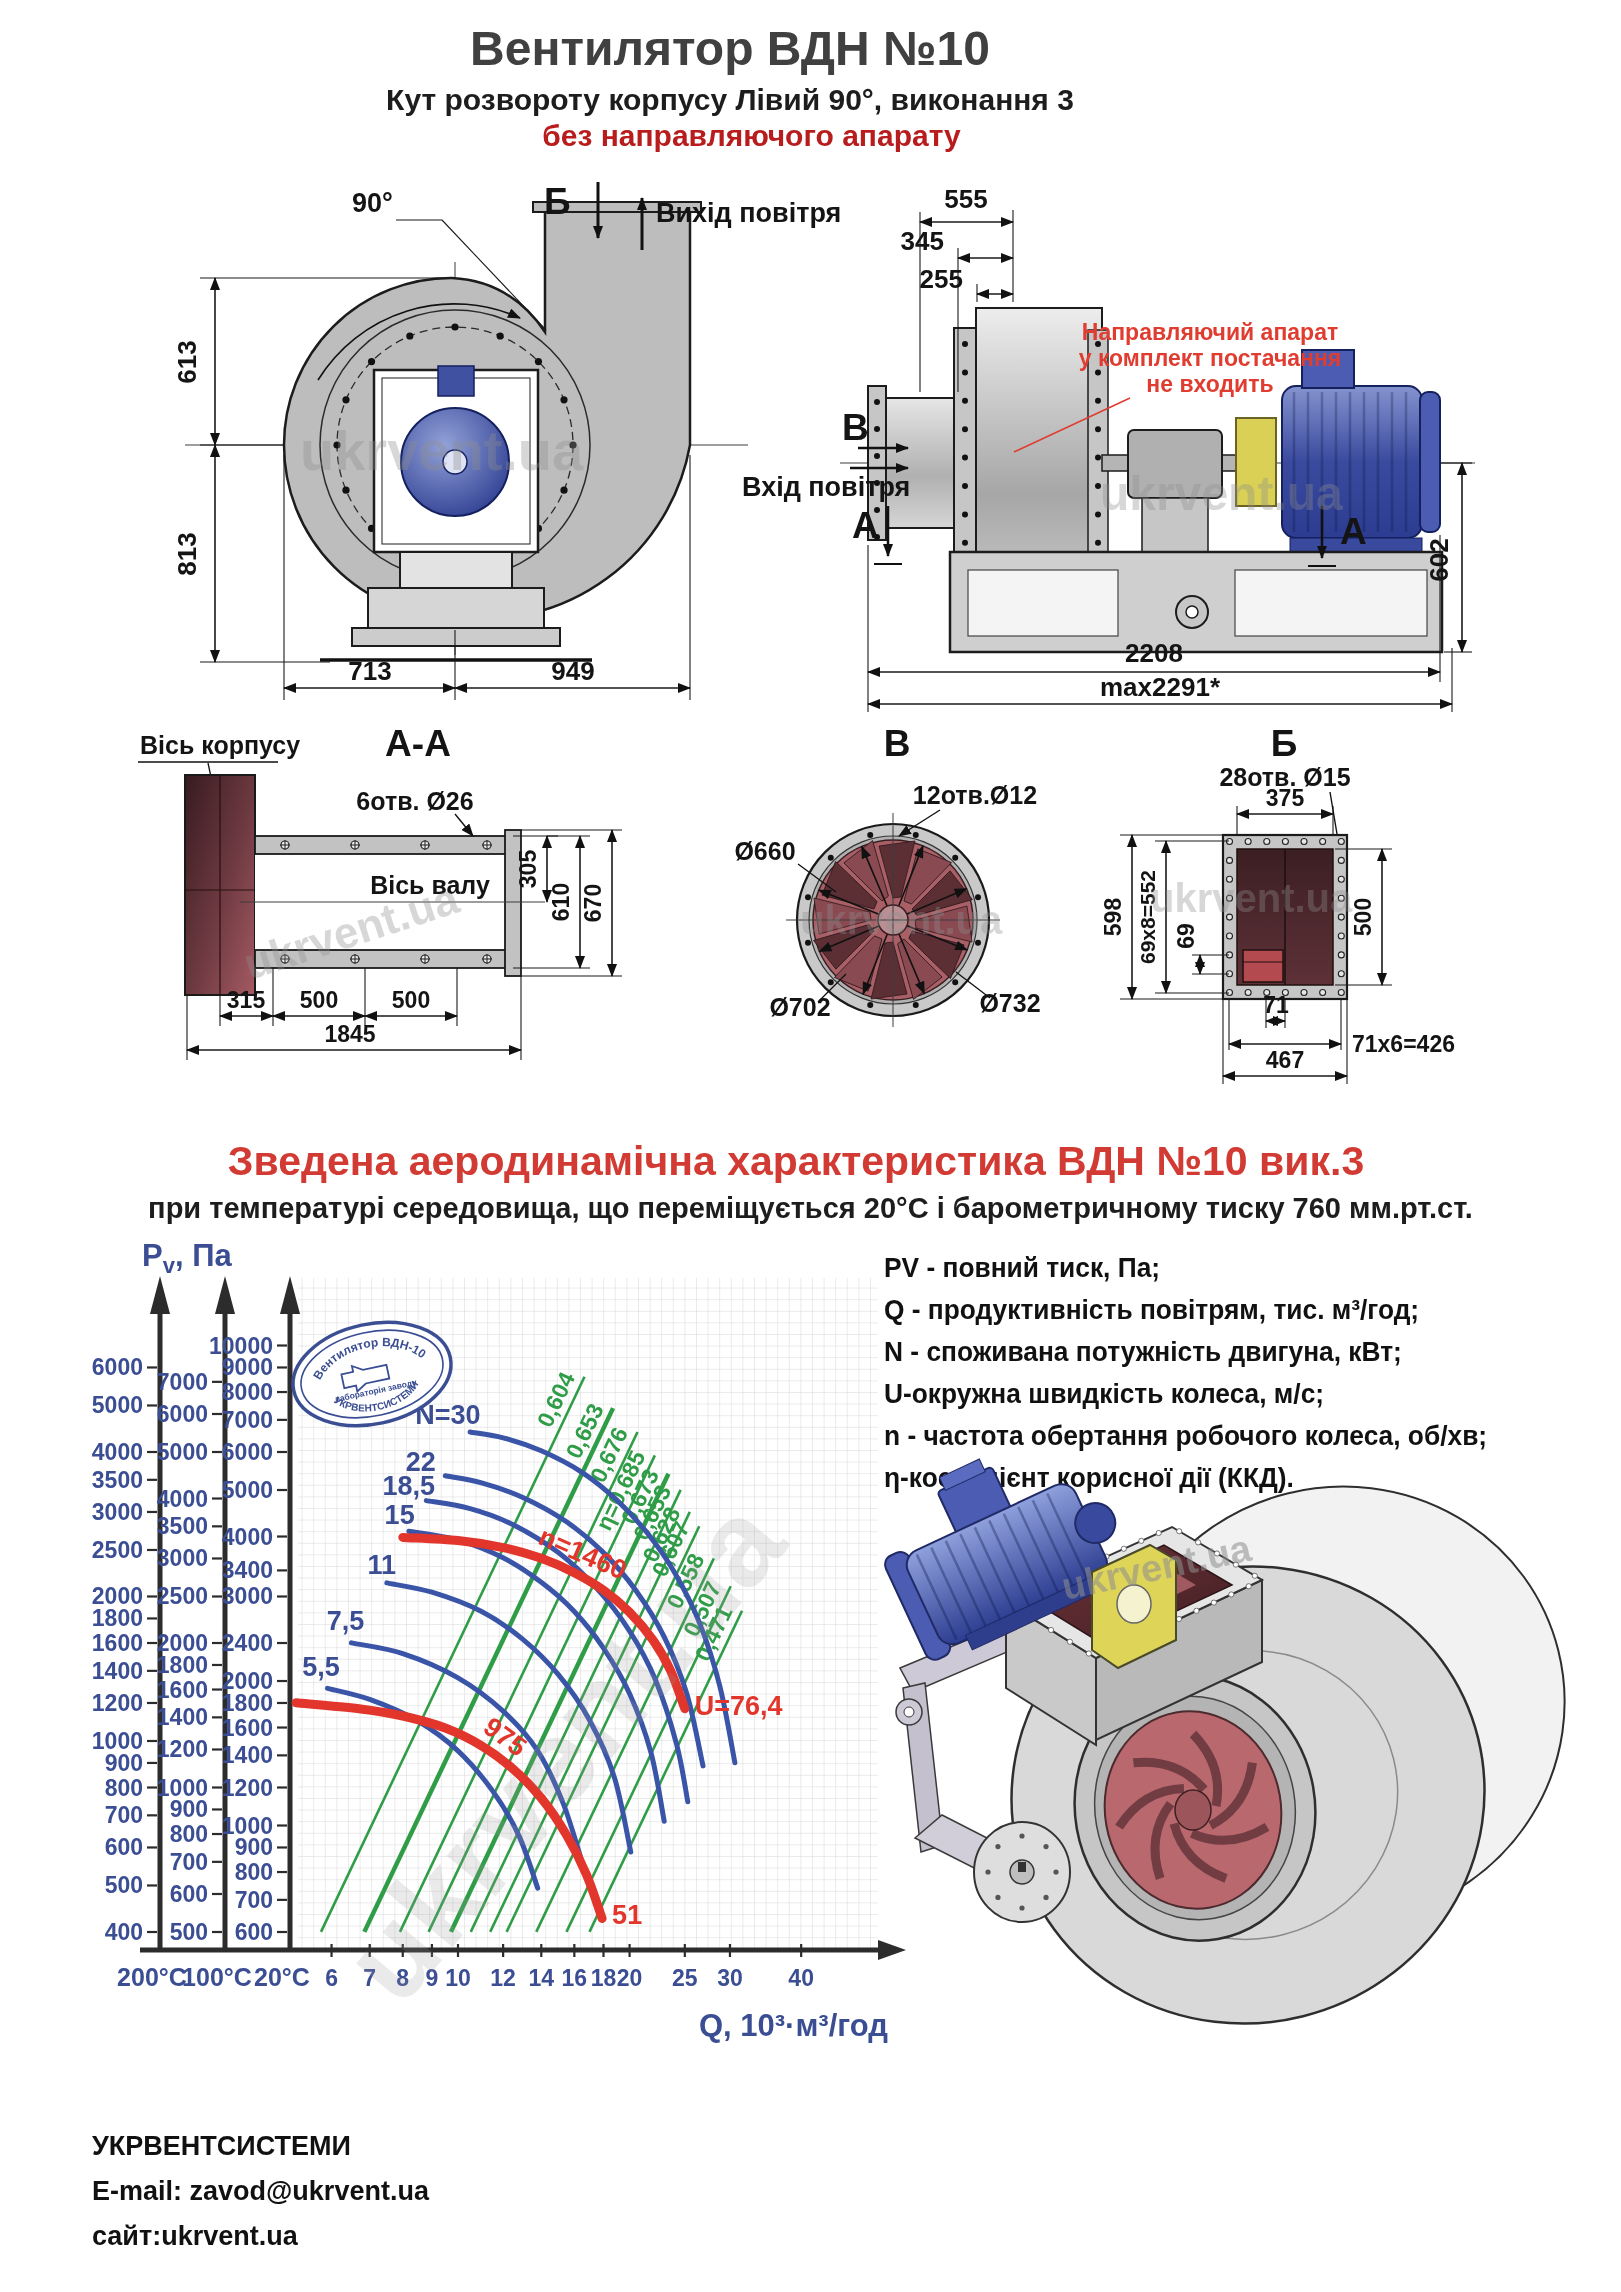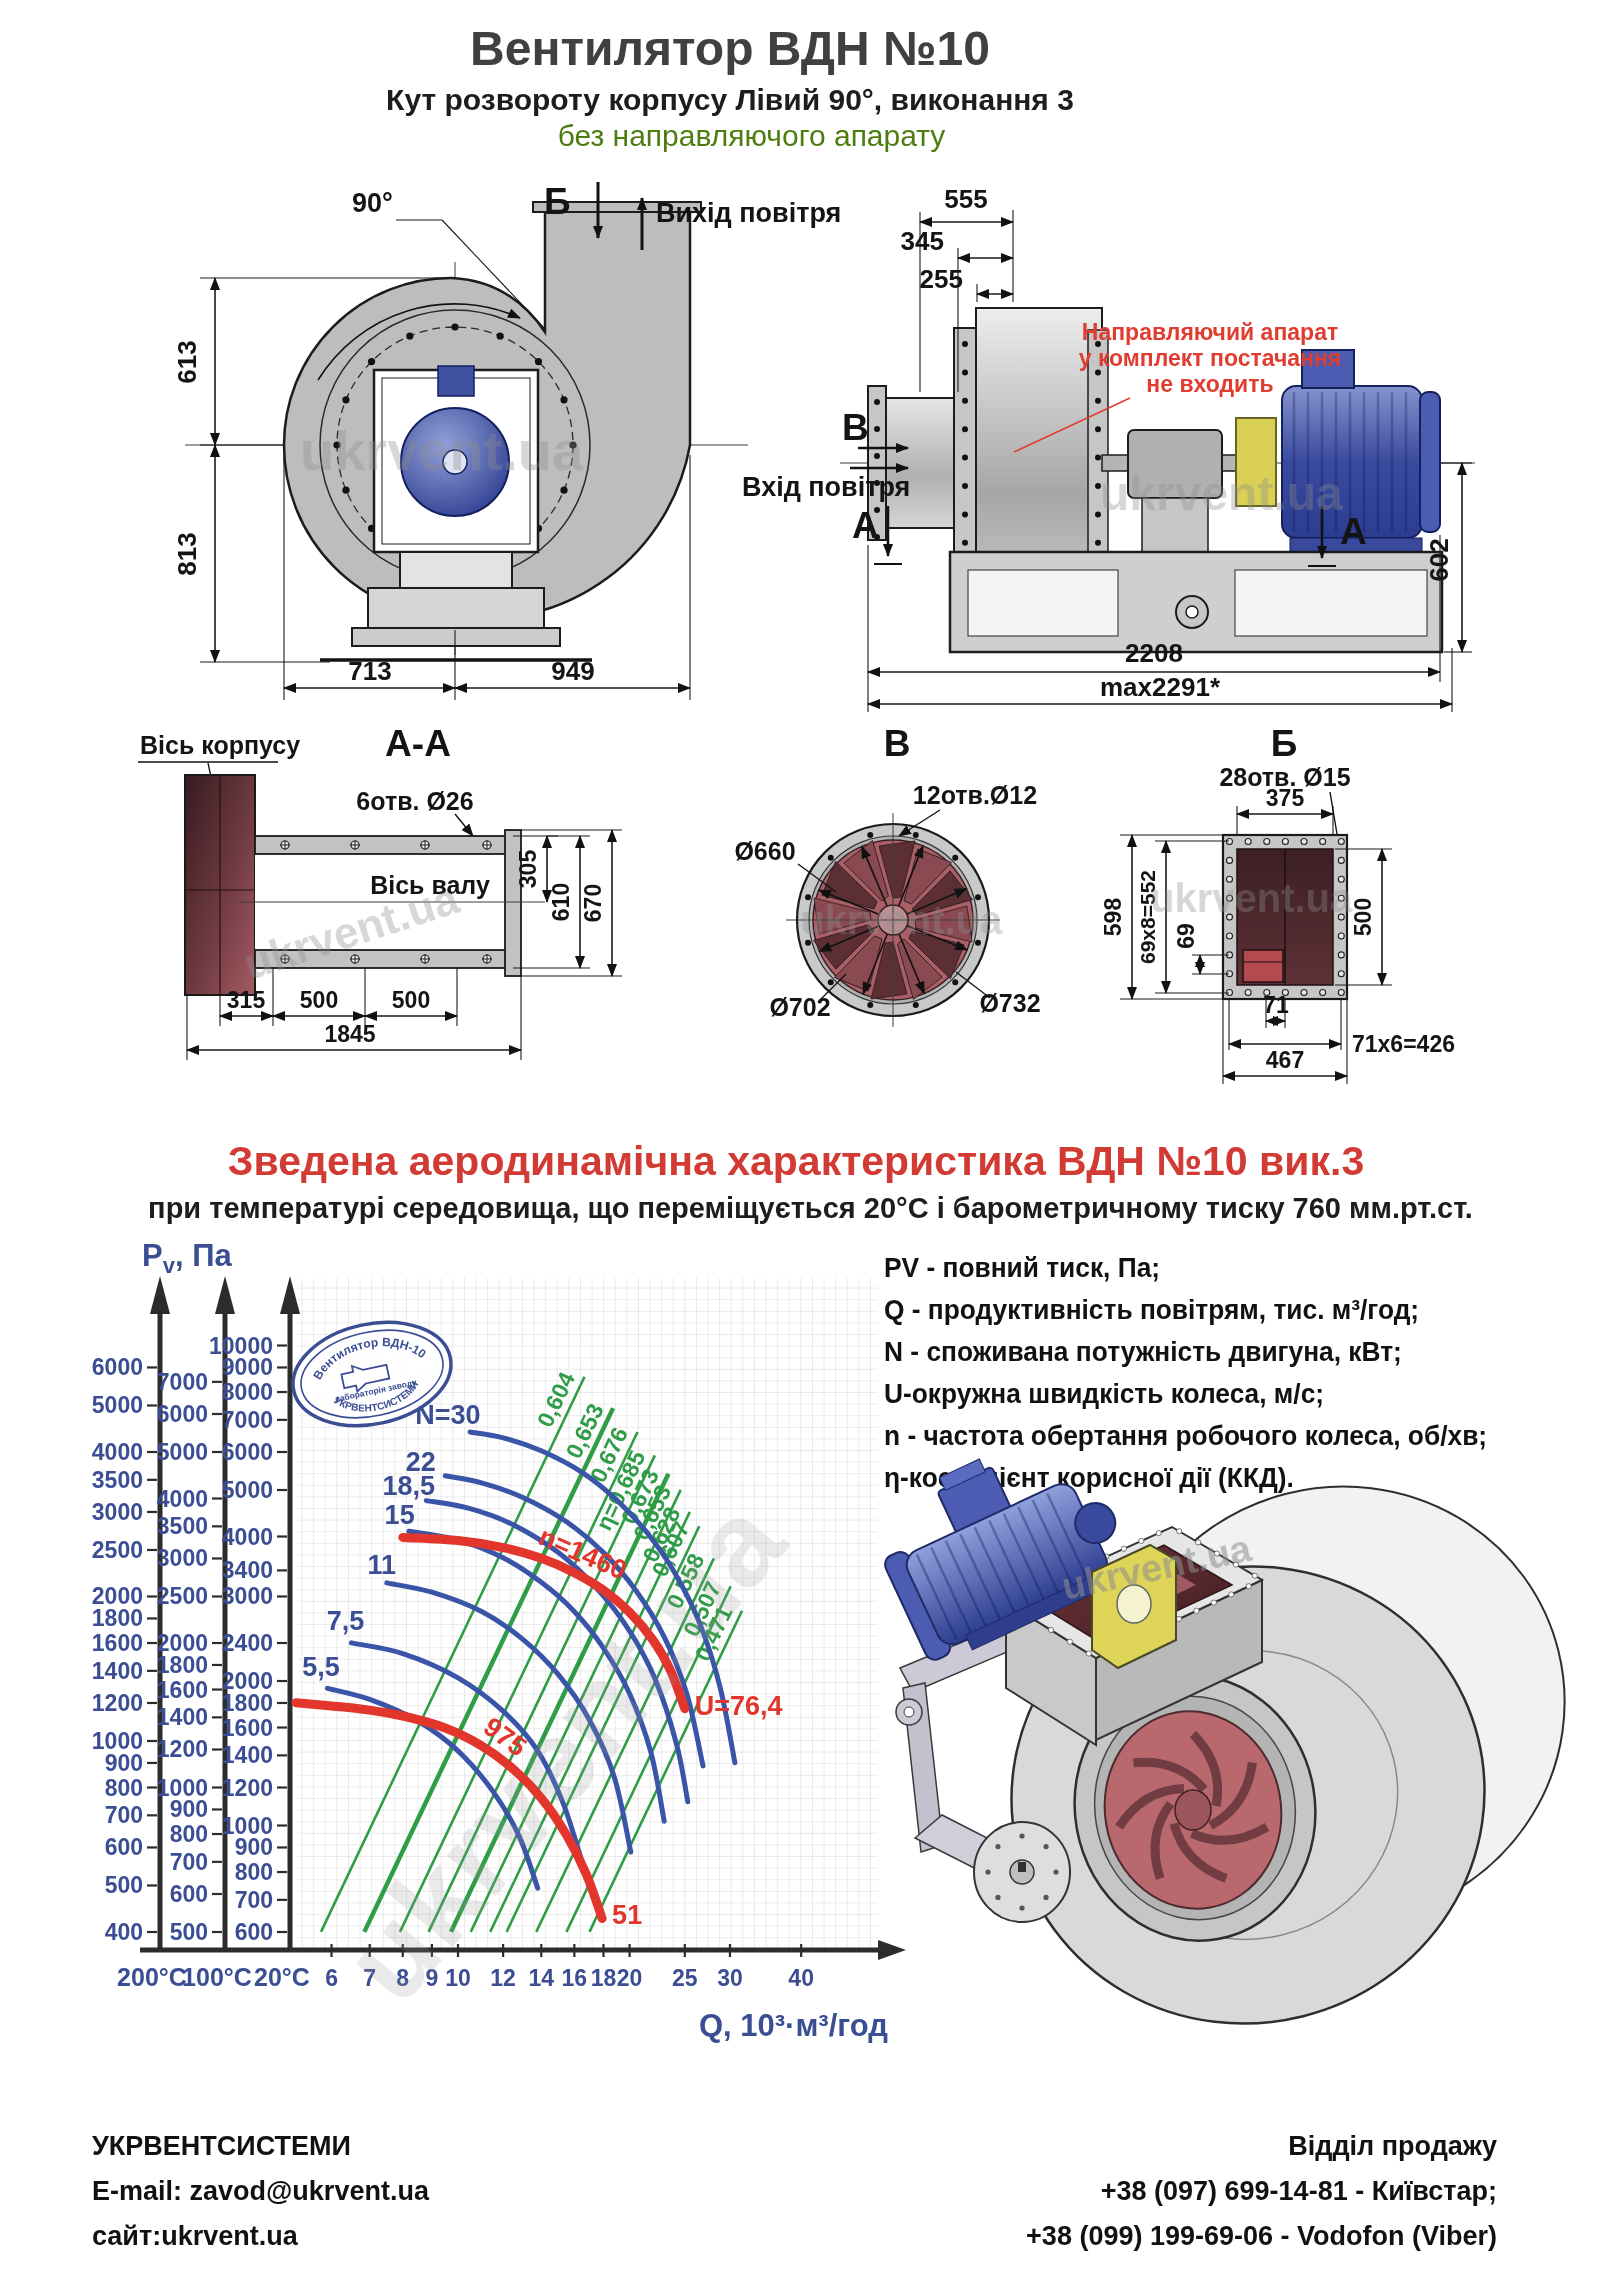--- a/index.html
+++ b/index.html
@@ -2,21 +2,21 @@
 <html><head>
 <meta charset="utf-8">
 <style>
   html,body{margin:0;padding:0;background:#9a9a9a;}
   .page{position:relative;width:1621px;height:2292px;background:#ffffff;margin:0 auto;
         font-family:"Liberation Sans",sans-serif;overflow:hidden;}
   svg{position:absolute;display:block;font-family:"Liberation Sans",sans-serif;}
   .hdr{position:absolute;left:0;top:18px;width:1460px;text-align:center;}
   .hdr .t{font-size:48px;font-weight:bold;color:#404040;line-height:62px;}
   .hdr .s1{font-size:30px;font-weight:bold;color:#1d1d1d;line-height:36px;margin-top:2px;}
-  .hdr .s2{font-size:30px;font-weight:normal;color:#4d7c0f;line-height:36px;padding-left:43px;}
+  .hdr .s2{font-size:30px;font-weight:bold;color:#b91c1c;line-height:36px;padding-left:43px;}
   .footnote{position:absolute;left:95px;top:1090px;font-size:27px;font-weight:bold;color:#111;}
   .aero-h{position:absolute;left:0;top:1138px;width:1592px;text-align:center;
           font-size:41px;font-weight:bold;color:#d23b33;}
   .aero-s{position:absolute;left:0;top:1192px;width:1621px;text-align:center;
           font-size:29px;font-weight:bold;color:#1d1d1d;}
   .legend{position:absolute;left:884px;top:1247px;width:780px;transform:scaleX(.94);
           transform-origin:left top;}
   .legend div{font-size:28px;font-weight:bold;color:#111;line-height:42px;white-space:nowrap;}
   .f-left{position:absolute;left:92px;top:2124px;font-size:27px;font-weight:bold;color:#111;line-height:45px;}
   .f-right{position:absolute;right:124px;top:2124px;font-size:27px;font-weight:bold;color:#111;
@@ -796,18 +796,13 @@
     <polygon points="1092,1572 1150,1545 1176,1560 1176,1640 1118,1668 1092,1650" fill="#ddd458" stroke="#4a4a2a" stroke-width="2"></polygon>
     <ellipse cx="1134" cy="1604" rx="17" ry="19" fill="#f5f2d0" stroke="#666" stroke-width="1.5"></ellipse>
     <text font-weight="bold" font-size="38" fill="#8f8f8f" opacity="0.55" transform="translate(1065,1600) rotate(-12)">ukrvent.ua</text>
   </svg>
 
   <div class="f-left">
     <div>УКРВЕНТСИСТЕМИ</div>
     <div>E-mail: zavod@ukrvent.ua</div>
     <div>сайт:ukrvent.ua</div>
   </div>
-  <div class="f-right">
-    <div>Відділ продажу</div>
-    <div>+38 (097) 699-14-81 - Київстар;</div>
-    <div>+38 (099) 199-69-06 - Vodofon (Viber)</div>
-  </div>
 </div>
 
 </body></html>

